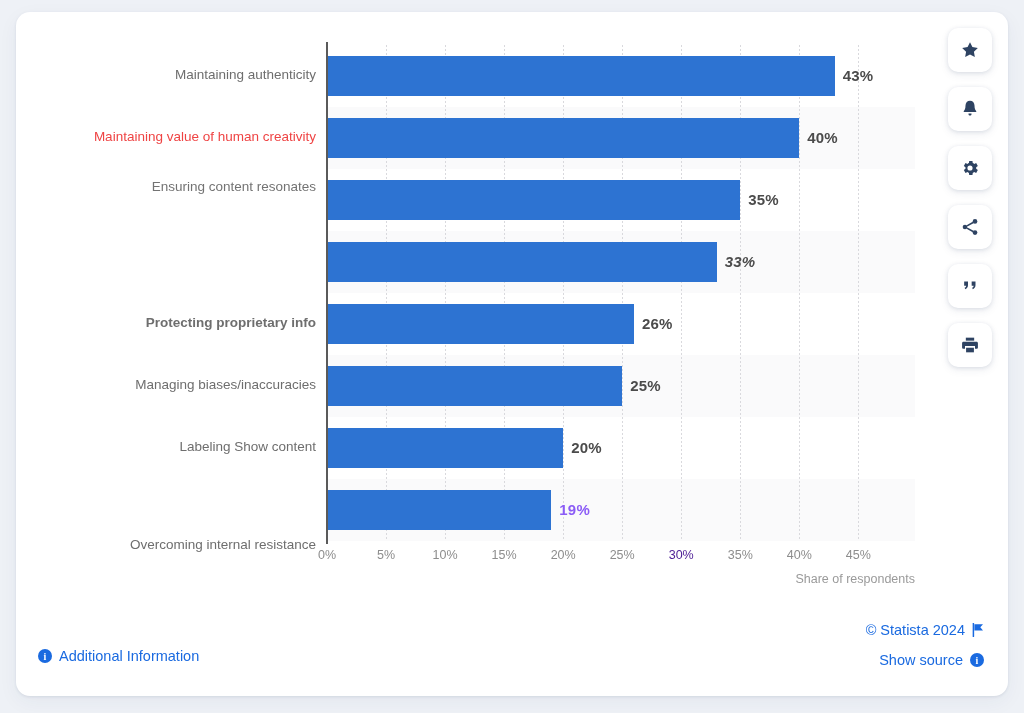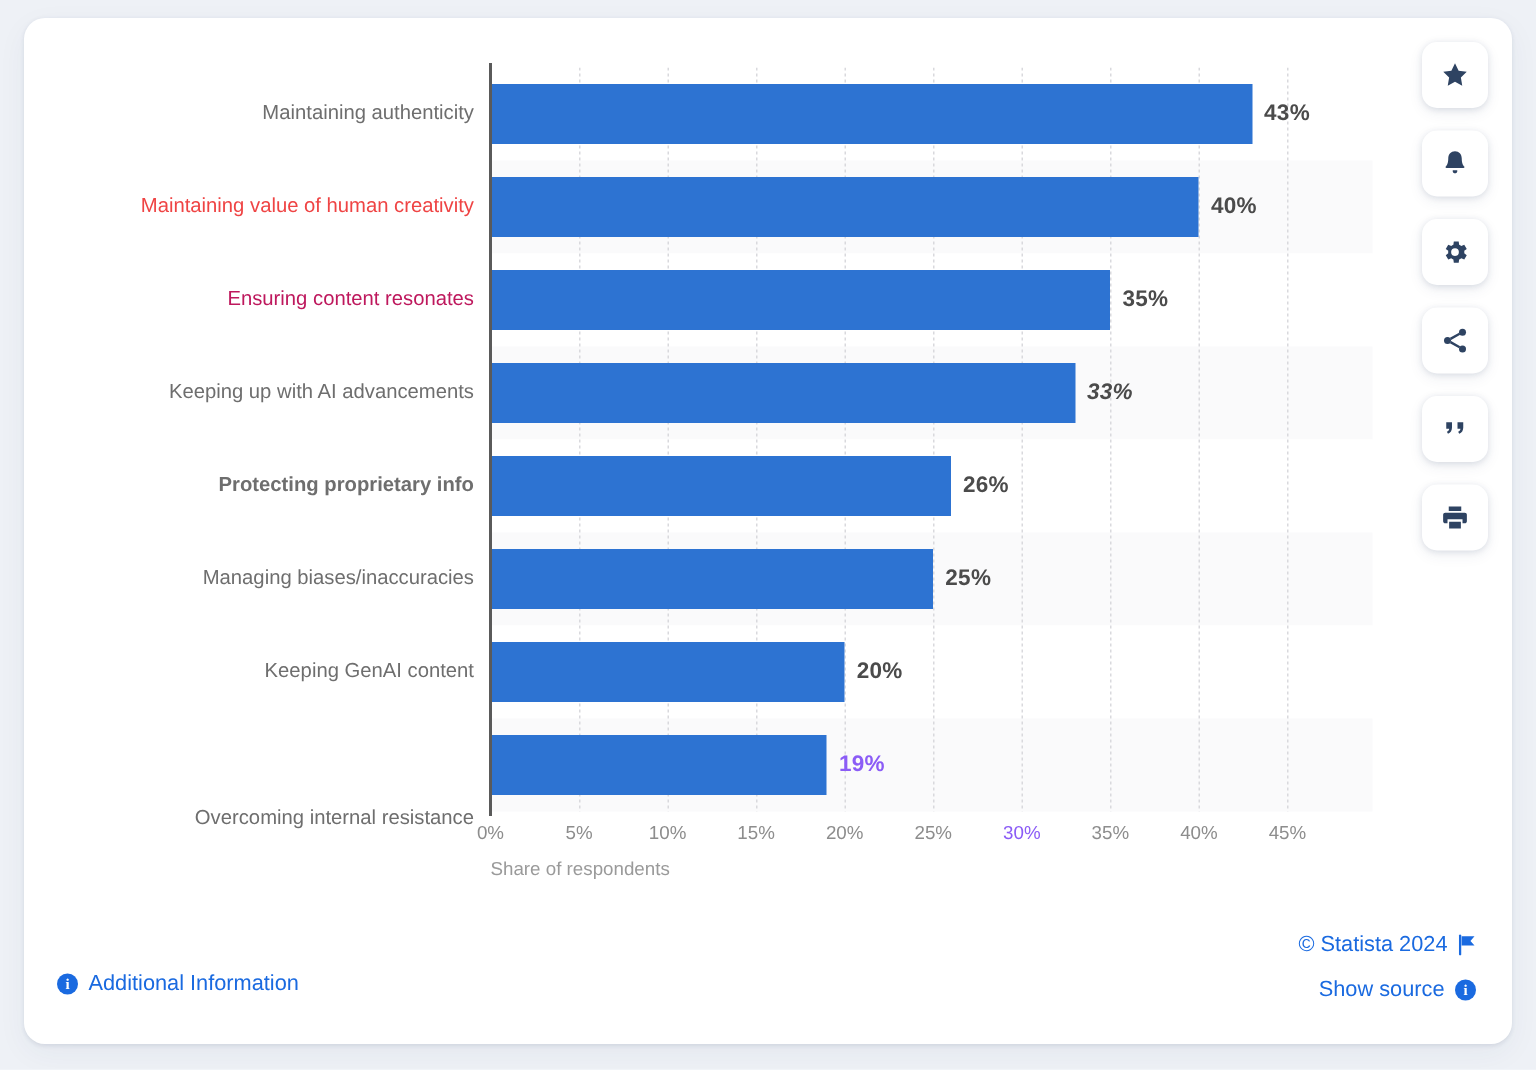--- a/index.html
+++ b/index.html
@@ -118,21 +118,21 @@
     font-size: 12.5px;
     color: #8d8d8d;
     transform: translateX(-50%);
     white-space: nowrap;
   }
 
   #xaxis-title {
     position: absolute;
     left: 311px; top: 560px;
     width: 588px;
-    text-align: left;
+    text-align: right;
     font-size: 12.5px;
     color: #9a9a9a;
   }
 
   
   .link-blue {
     color: #1a6ae0;
     font-size: 14.5px;
     text-decoration: none;
     cursor: pointer;
@@ -221,36 +221,35 @@
           <div class="barlabel" style="left: 244.145px; top: 383px; color: rgb(75, 75, 75);">20%</div>
           <div class="bar" title="Overcoming internal resistance: 19%" style="left: 0px; top: 445px; width: 224.337px; background: rgb(45, 115, 210);"></div>
           <div class="barlabel" style="left: 232.337px; top: 445px; color: #8b5cf6;">19%</div>
         </div>
 
       <div id="yaxis"></div>
 
       <div id="catlabels">
           <div class="catlabel" style="top: 22px; color: rgb(110, 110, 110); padding-left: 40px;">Maintaining authenticity</div>
           <div class="catlabel" style="top: 84px; color: #ef4444;">Maintaining value of human creativity</div>
-          <div class="catlabel" style="top: 146px; color: #be185d; margin-left: 41px;">Ensuring content resonates</div>
-          <div class="catlabel" style="top: 208px; color: rgb(110, 110, 110);">Keeping up with AI advancements</div>
+          <div class="catlabel" style="top: 134px; color: #737373; margin-left: 41px;">Ensuring content resonates</div>
           <div class="catlabel" style="top: 270px; color: rgb(110, 110, 110); font-weight: bold;">Protecting proprietary info</div>
           <div class="catlabel" style="top: 332px; color: rgb(110, 110, 110);">Managing biases/inaccuracies</div>
-          <div class="catlabel" style="top: 394px; color: rgb(110, 110, 110);">Keeping GenAI content</div>
+          <div class="catlabel" style="top: 394px; color: rgb(110, 110, 110);">Labeling Show content</div>
           <div class="catlabel" style="top: 456px; color: rgb(110, 110, 110); margin-top: 36px;">Overcoming internal resistance</div>
         </div>
 
       <div id="xticks">
           <div class="xtick" style="left: 0px; color: rgb(141, 141, 141);">0%</div>
           <div class="xtick" style="left: 59.0361px; color: rgb(141, 141, 141);">5%</div>
           <div class="xtick" style="left: 118.072px; color: rgb(141, 141, 141);">10%</div>
           <div class="xtick" style="left: 177.108px; color: rgb(141, 141, 141);">15%</div>
           <div class="xtick" style="left: 236.145px; color: rgb(141, 141, 141);">20%</div>
           <div class="xtick" style="left: 295.181px; color: rgb(141, 141, 141);">25%</div>
-          <div class="xtick" style="left: 354.217px; color: #8b5cf6;">30%</div>
+          <div class="xtick" style="left: 354.217px; color: #4c1d95;">30%</div>
           <div class="xtick" style="left: 413.253px; color: rgb(141, 141, 141);">35%</div>
           <div class="xtick" style="left: 472.289px; color: rgb(141, 141, 141);">40%</div>
           <div class="xtick" style="left: 531.325px; color: rgb(141, 141, 141);">45%</div>
         </div>
 
       <div id="xaxis-title">Share of respondents</div>
     </div>
 
     <div id="footer-left">
       <span class="info-circle">i</span>

